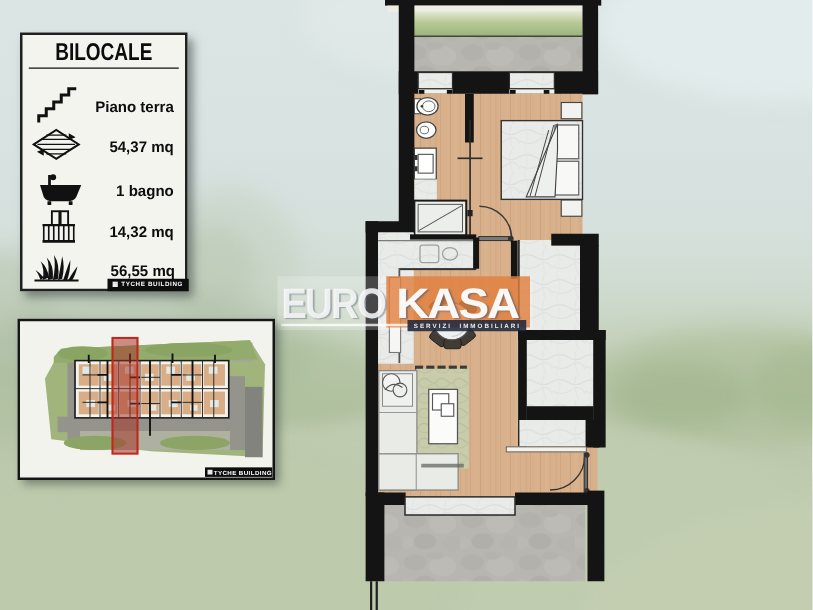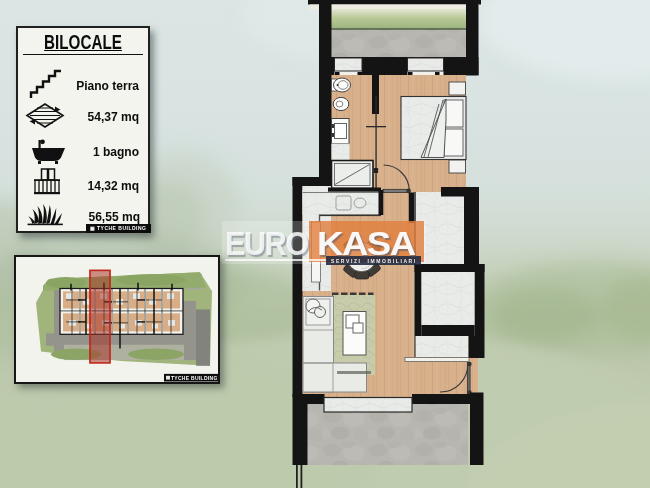--- a/index.html
+++ b/index.html
@@ -215,21 +215,21 @@
   </svg>
 
   <div class="abs" style="left:222px;top:221px;width:204px;height:43px;background:rgba(255,255,255,0.22);"></div>
   <div class="abs" style="left:309px;top:221px;width:115px;height:41px;background:rgba(223,118,48,0.76);"></div>
   <div class="abs" style="left:225px;top:258.5px;width:102px;height:2.8px;background:rgba(255,255,255,0.78);"></div>
   <div class="abs" style="left:326px;top:255.5px;width:95px;height:9.5px;background:rgba(30,40,62,0.88);"></div>
   <div class="abs" style="left:331px;top:258px;width:90px;font-size:5px;font-weight:bold;letter-spacing:1.6px;color:rgba(255,255,255,0.92);">SERVIZI&nbsp;&nbsp;IMMOBILIARI</div>
   <div class="abs" style="left:225px;top:225px;width:120px;font-size:34px;line-height:36px;font-weight:bold;color:rgba(250,251,252,0.85);transform:scaleX(0.9);transform-origin:left;letter-spacing:-1.5px;text-shadow:1.5px 1.5px 1px rgba(95,105,120,0.5);">EURO</div>
   <div class="abs" style="left:317px;top:225px;width:140px;font-size:34px;line-height:36px;font-weight:bold;color:rgba(255,255,255,0.95);transform:scaleX(1.08);transform-origin:left;letter-spacing:-1.5px;text-shadow:1.5px 1.5px 1px rgba(70,85,110,0.5);">KASA</div>
 
-  <div class="abs" style="left:16px;top:26px;width:130px;height:203px;background:#f3f4ee;border:2.5px solid #1e2120;box-shadow:4px 5px 7px rgba(55,65,62,0.55);text-decoration:underline;">
+  <div class="abs" style="left:16px;top:26px;width:130px;height:203px;background:#f3f4ee;border:2.5px solid #1e2120;box-shadow:4px 5px 7px rgba(55,65,62,0.55);">
     <div style="text-align:center;font-weight:bold;font-size:19.5px;line-height:18px;color:#0c0c0c;margin-top:5px;transform:scaleX(0.78);letter-spacing:0px;">BILOCALE</div>
     <div style="height:1.2px;background:#111;margin:3px 5px 0 5px;"></div>
     <svg width="130" height="174" style="position:absolute;left:0;top:28px" viewBox="0 0 130 174">
 
       <path d="M13,42 L13,36.5 L19,36.5 L19,31 L25,31 L25,25.5 L31,25.5 L31,20 L37,20 L37,15 L43,15" stroke="#111" stroke-width="2.4" fill="none"></path>
 
       <g transform="translate(27,59.5)">
         <polygon points="-18,0 0,-11.5 18,0 0,11.5" fill="none" stroke="#111" stroke-width="1.6"></polygon>
         <g stroke="#111" stroke-width="1">
           <line x1="-12" y1="-4" x2="12" y2="-4"></line>

